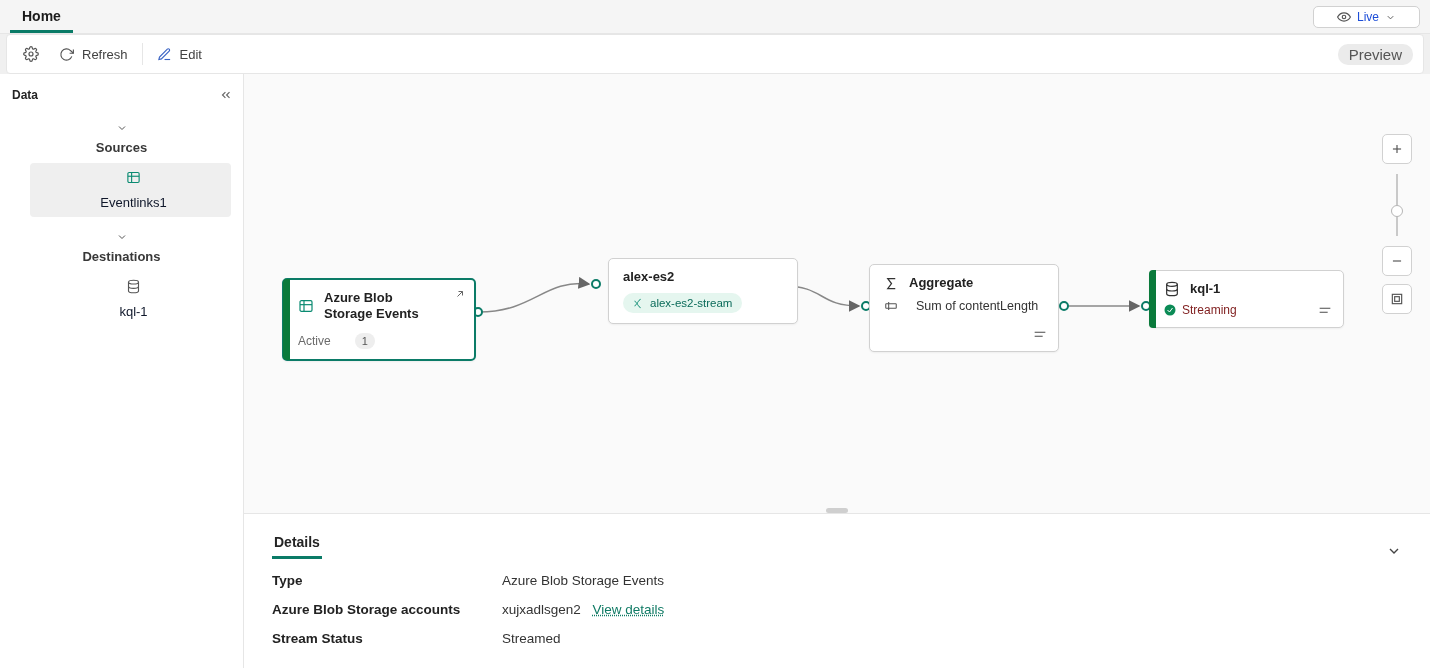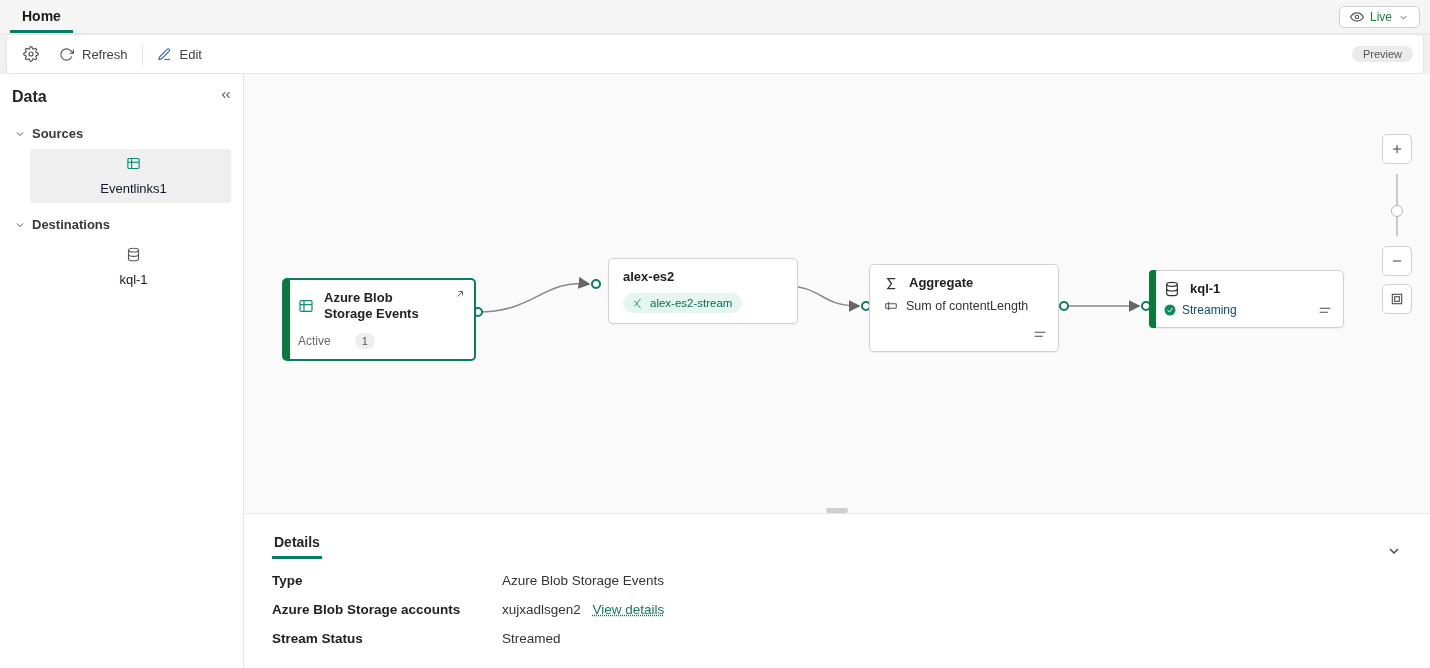--- a/index.html
+++ b/index.html
@@ -32,26 +32,26 @@
     margin-bottom:-1px;
     cursor:pointer;
   }
   .live-pill {
     position:absolute;
     right:10px;
     top:6px;
     display:flex;
     align-items:center;
     gap:6px;
-    padding:3px 10px;
+    padding:3px 23px;
     border:1px solid var(--border2);
     border-radius:5px;
     background:#fff;
     font-size:12px;
-    color:#15803d;
+    color:#1d4ed8;
     cursor:pointer;
   }
 
   
   .toolbar {
     height:40px;
     background:var(--bg-white);
     border:1px solid var(--border);
     margin:0 6px;
     border-radius:4px;
@@ -71,38 +71,38 @@
     border-radius:3px;
   }
   .tb-sep { width:1px; height:22px; background:var(--border); margin:0 4px; }
   .preview-pill {
     position:absolute;
     right:10px;
     padding:2px 11px;
     border-radius:10px;
     background:#ebebeb;
     color:#555;
-    font-size:11px;
+    font-size:15px;
   }
 
   
   .main { display:flex; height:calc(100% - 74px); }
   .sidebar {
     width:244px;
     background:var(--bg-white);
     border-right:1px solid var(--border);
     padding:14px 12px;
     position:relative;
   }
-  .sidebar h2 { margin:0 0 14px 0; font-size:16px; font-weight:600; }
+  .sidebar h2 { margin:0 0 14px 0; font-size:12px; font-weight:600; }
   .collapse-btn { position:absolute; right:10px; top:14px; color:#666; cursor:pointer; }
   .tree-group {
     display:flex; align-items:center; gap:6px;
     font-size:13px; font-weight:600; color:#383838;
-    padding:6px 2px; cursor:pointer;
+    padding:6px 2px; cursor:pointer;flex-direction:column;
   }
   .tree-item {
     display:flex; align-items:center; gap:10px;
     padding:7px 10px 7px 16px;
     border-radius:4px;
     font-size:13px; color:#0f172a;
     cursor:pointer;
     margin:2px 0 8px 18px;
     flex-direction:column;
   }
@@ -125,26 +125,26 @@
   .node .node-body { padding:10px 12px 10px 14px; position:relative; }
   .node .row { display:flex; align-items:center; gap:10px; }
   .node .title { font-size:13px; font-weight:600; color:#222; line-height:1.25; }
   .node .chip {
     display:inline-flex; align-items:center; gap:6px;
     padding:4px 10px; border-radius:14px;
     background:#e5f6ef; color:#0b6b5a;
     font-size:11.5px; margin-top:8px;
   }
   .node .detail {
-    display:flex; align-items:center; gap:8px;
+    display:flex; align-items:center; gap:18px;
     margin-top:8px; font-size:12.5px; color:#333;
   }
   .node .status-row { display:flex; align-items:center; gap:24px; margin-top:10px; font-size:12px; color:#6a6a6a; }
   .badge { background:#eee; border-radius:9px; padding:0 7px; font-size:11px; color:#555; min-width:16px; text-align:center; line-height:16px; }
-  .streaming { color:#0c4a6e; font-size:12px; display:flex; align-items:center; gap:6px; margin-top:6px; }
+  .streaming { color:#7f1d1d; font-size:12px; display:flex; align-items:center; gap:6px; margin-top:6px; }
 
   .node.selected { border:2px solid var(--accent-green); }
   .node .left-strip { position:absolute; left:-1px; top:-1px; bottom:-1px; width:7px; background:var(--accent-green); border-radius:4px 0 0 4px; }
   .node.selected .left-strip { background:#0a7a3b; }
 
   .port {
     position:absolute;
     width:10px; height:10px;
     border:2px solid var(--accent-green);
     background:#fff;

